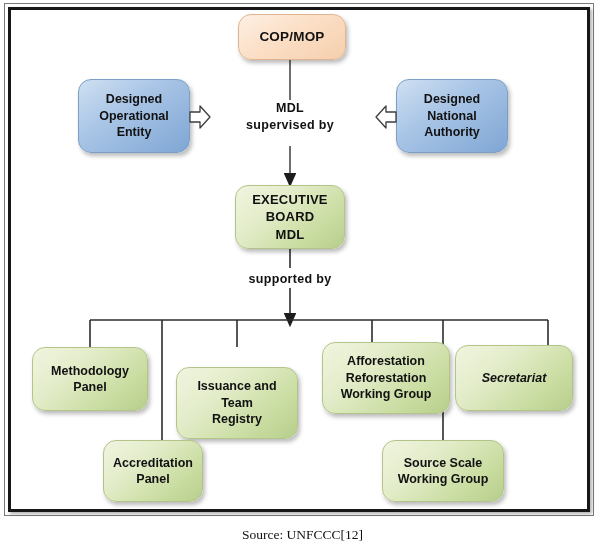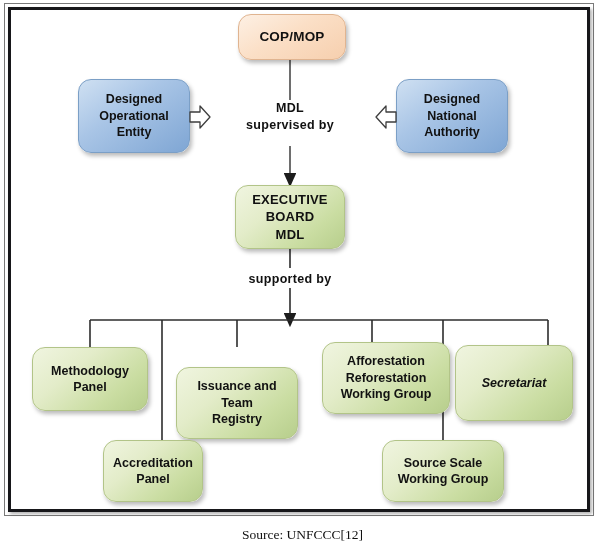--- a/index.html
+++ b/index.html
@@ -219,21 +219,21 @@
     </div>
 
     <div class="node node-green" style="left:310px; top:342px; width:128px; height:72px;margin-left:12px;">
       <span>
         <span>Afforestation</span>
         <span>Reforestation</span>
         <span>Working Group</span>
       </span>
     </div>
 
-    <div class="node node-green italicized" style="left:455px; top:345px; width:118px; height:76px;">
+    <div class="node node-green italicized" style="left:455px; top:345px; width:118px; height:66px;">
       <span>Secretariat</span>
     </div>
 
     <div class="node node-green" style="left:103px; top:440px; width:100px; height:62px;">
       <span>
         <span>Accreditation</span>
         <span>Panel</span>
       </span>
     </div>
 

